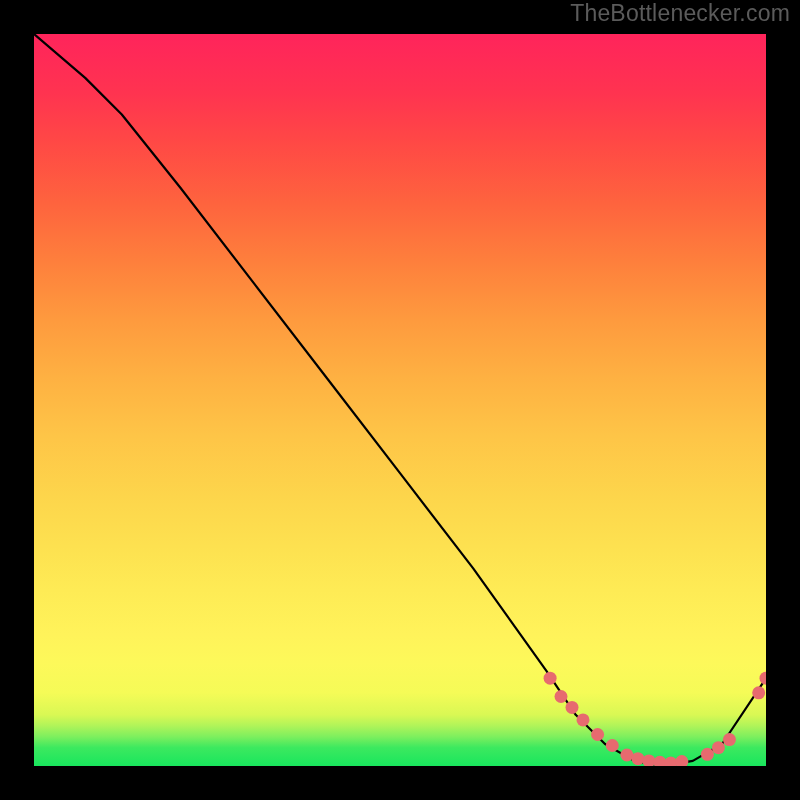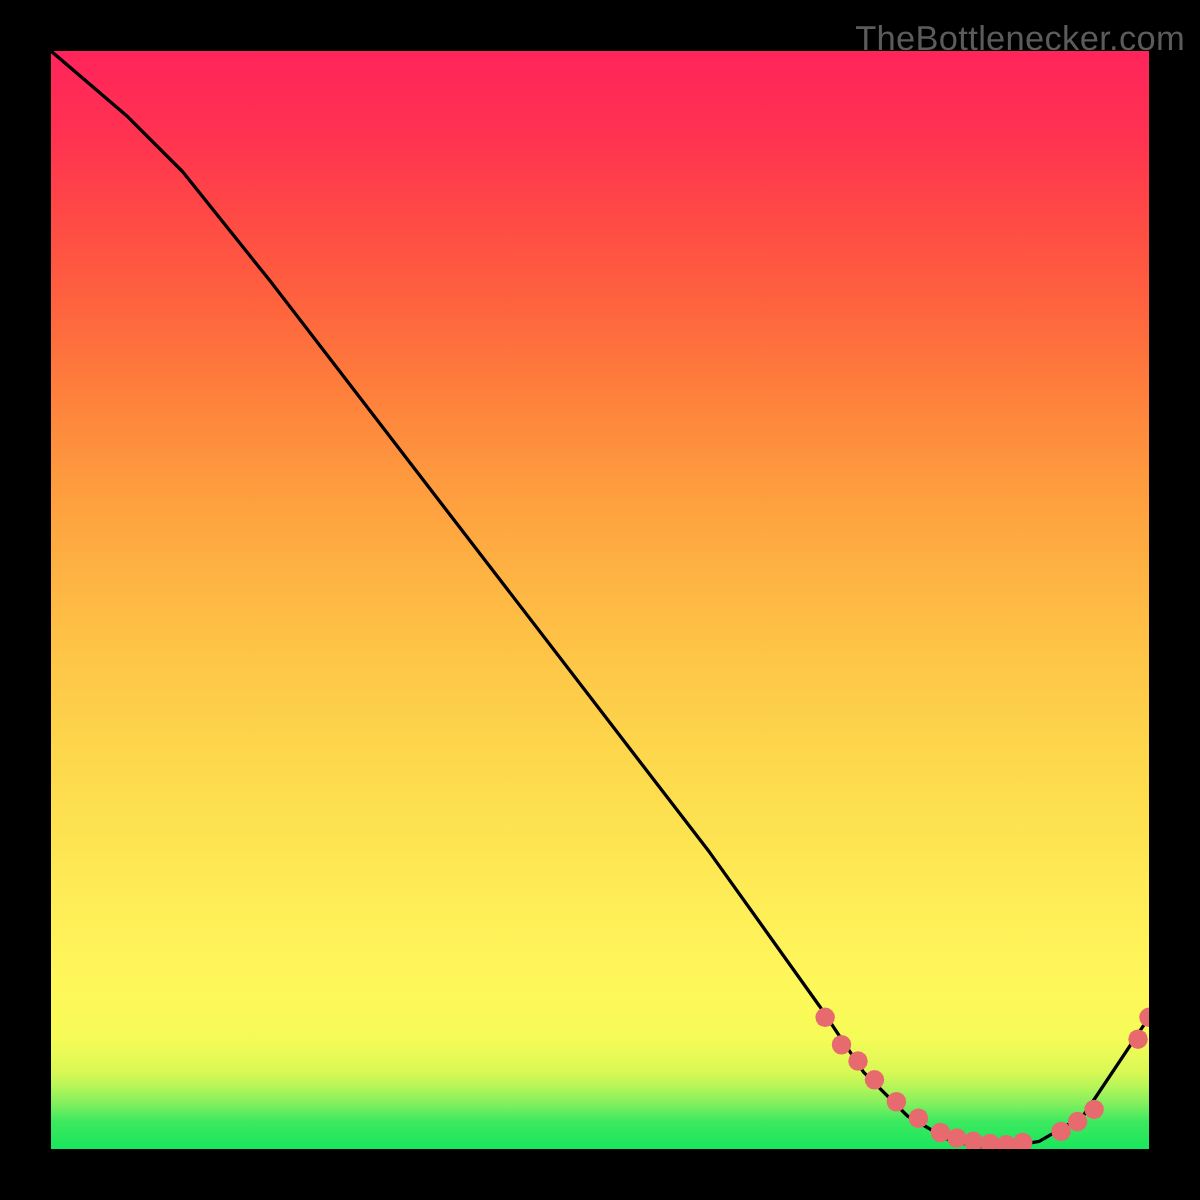--- a/index.html
+++ b/index.html
@@ -12,21 +12,21 @@
     font-family: Arial, Helvetica, sans-serif;
   }
   .frame {
     position: relative;
     width: 800px;
     height: 800px;
     background: #000;
   }
   .watermark {
     position: absolute;
-    top: 12px;
+    top: 0;
     right: 10px;
     color: #5b5b5b;
     font-size: 23px;
     font-weight: 500;
     letter-spacing: 0.2px;
   }
   .plot-area {
     position: absolute;
     left: 34px;
     top: 34px;

